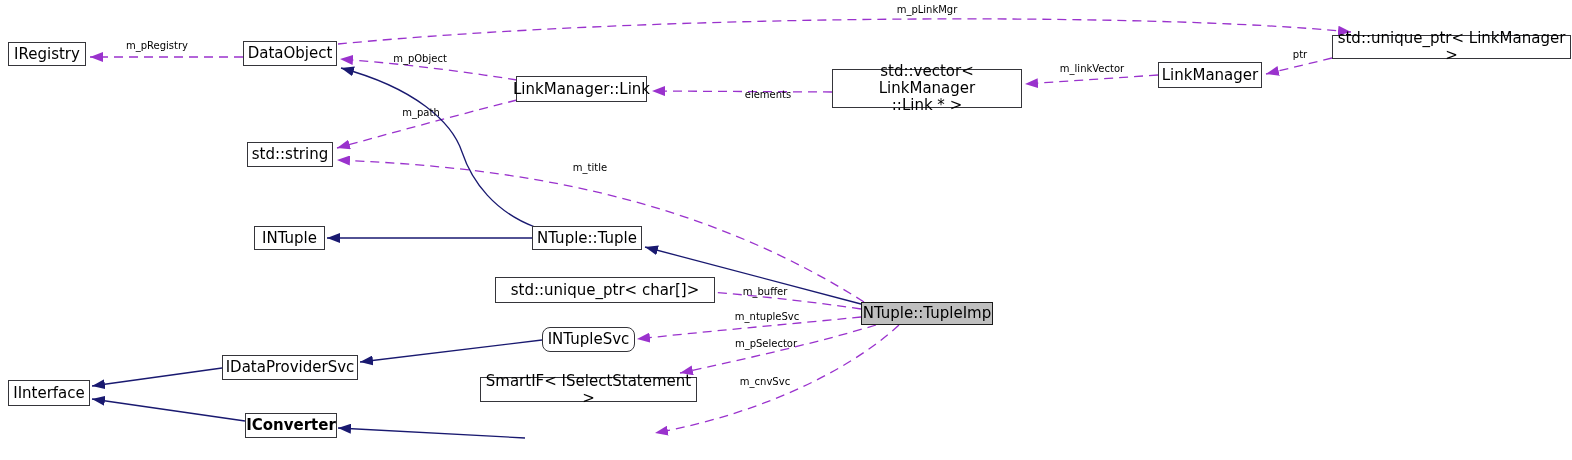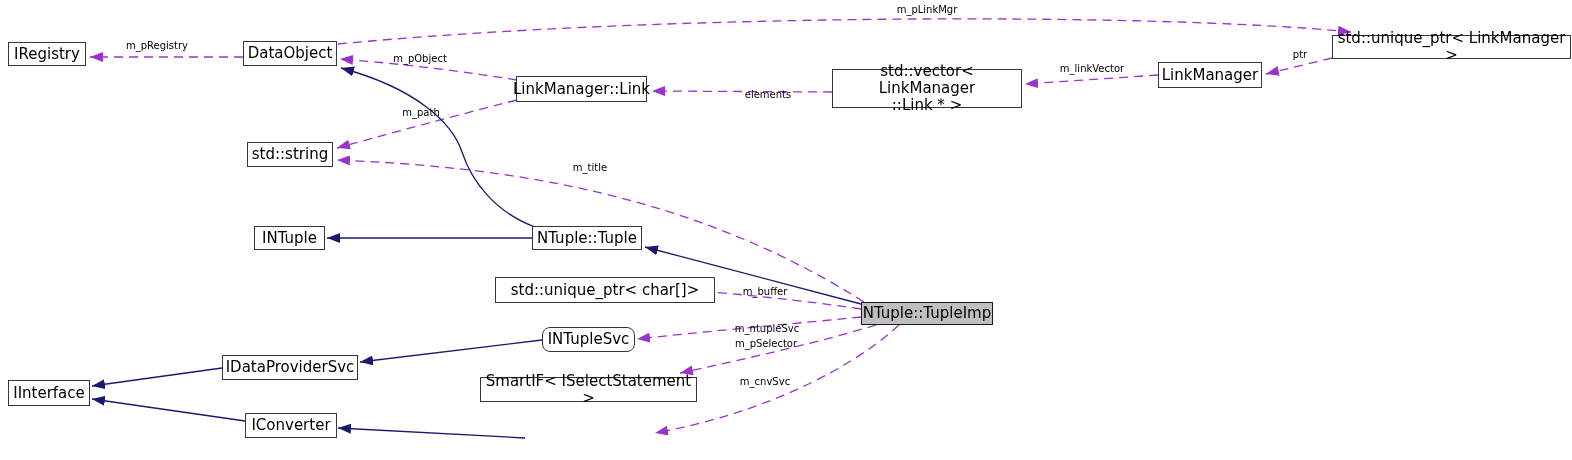--- a/index.html
+++ b/index.html
@@ -82,28 +82,28 @@
   <div class="node" style="left:1332px;top:35px;width:239px;height:24px;">std::unique_ptr&lt; LinkManager &gt;</div>
   <div class="node" style="left:247px;top:142px;width:86px;height:25px;">std::string</div>
   <div class="node" style="left:254px;top:226px;width:71px;height:24px;">INTuple</div>
   <div class="node" style="left:532px;top:226px;width:110px;height:24px;">NTuple::Tuple</div>
   <div class="node" style="left:495px;top:277px;width:220px;height:26px;">std::unique_ptr&lt; char[]&gt;</div>
   <div class="node highlight" style="left:861px;top:302px;width:132px;height:23px;">NTuple::TupleImp</div>
   <div class="node" style="left:542px;top:327px;width:93px;height:25px;border-radius:8px;">INTupleSvc</div>
   <div class="node" style="left:480px;top:377px;width:217px;height:25px;">SmartIF&lt; ISelectStatement &gt;</div>
   <div class="node" style="left:222px;top:355px;width:136px;height:25px;">IDataProviderSvc</div>
   <div class="node" style="left:8px;top:380px;width:82px;height:26px;">IInterface</div>
-  <div class="node" style="left:245px;top:413px;width:92px;height:25px;">IConverter</div>
+  <div class="node" style="left:245px;top:413px;width:92px;height:25px;font-weight:bold;">IConverter</div>
 
   <div class="elabel" style="left:157px;top:39px;">m_pRegistry</div>
   <div class="elabel" style="left:420px;top:52px;">m_pObject</div>
   <div class="elabel" style="left:927px;top:3px;">m_pLinkMgr</div>
   <div class="elabel" style="left:768px;top:88px;text-align:right;">elements</div>
   <div class="elabel" style="left:1092px;top:62px;">m_linkVector</div>
   <div class="elabel" style="left:1300px;top:48px;">ptr</div>
   <div class="elabel" style="left:421px;top:106px;">m_path</div>
   <div class="elabel" style="left:590px;top:161px;">m_title</div>
   <div class="elabel" style="left:765px;top:285px;">m_buffer</div>
-  <div class="elabel" style="left:767px;top:322px;">m_ntupleSvc</div>
+  <div class="elabel" style="left:767px;top:310px;">m_ntupleSvc</div>
   <div class="elabel" style="left:766px;top:337px;">m_pSelector</div>
   <div class="elabel" style="left:765px;top:375px;">m_cnvSvc</div>
 
 </div>
 
 </body></html>

